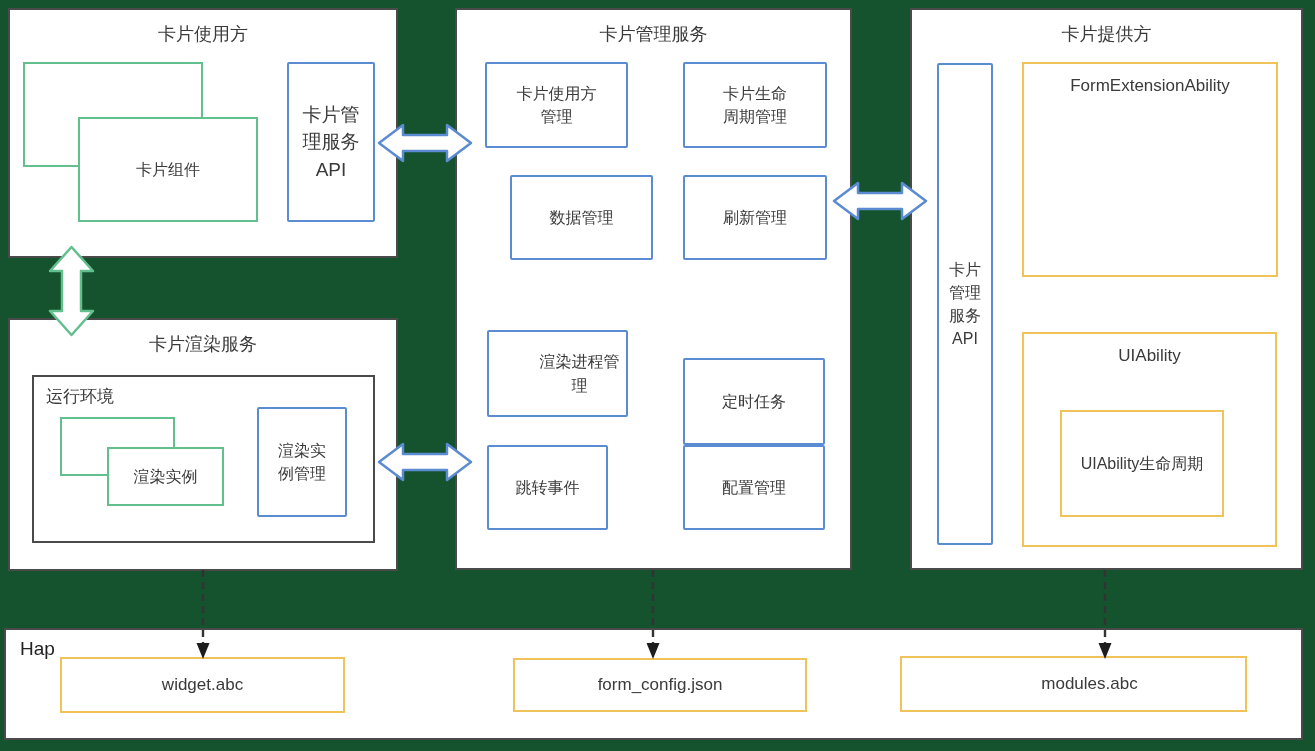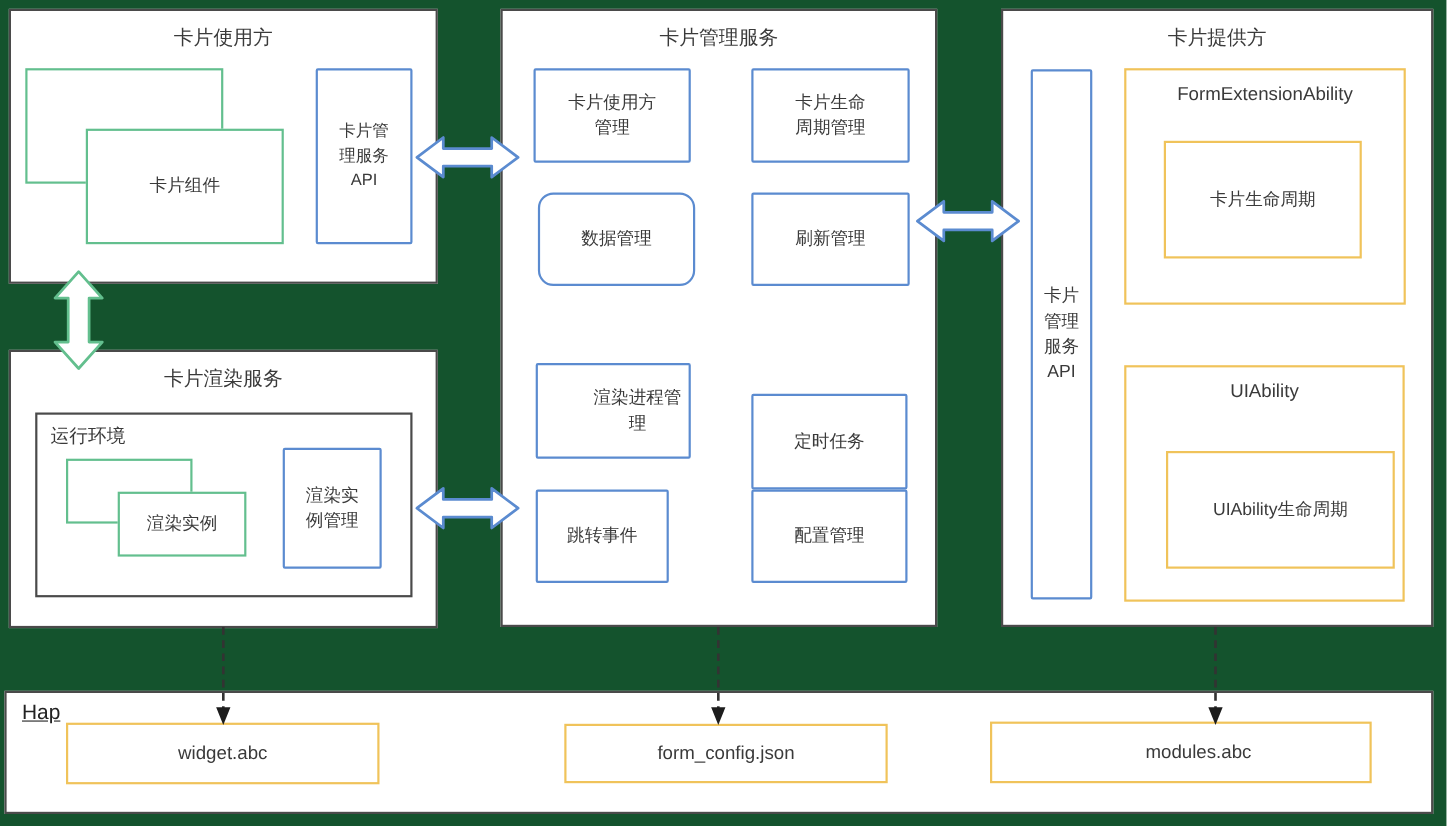--- a/index.html
+++ b/index.html
@@ -7,39 +7,39 @@
     position:relative;width:1315px;height:751px;background:#14532d;overflow:hidden;
     font-family:"Liberation Sans","DejaVu Sans",sans-serif;color:var(--text,#3a3a3a);
   }
   .box{position:absolute;background:#fff;box-sizing:border-box;}
   .dark  {border:2px solid var(--dark,#4a4a4a);}
   .blue  {border:2px solid var(--blue,#5b8bd0);border-radius:2px;}
   .green {border:2px solid var(--green,#63bf8e);}
   .yellow{border:2px solid var(--yellow,#f0c35a);}
   .box-title{position:absolute;top:12px;left:0;right:0;text-align:center;font-size:18px;}
   .corner-label{position:absolute;top:8px;left:12px;font-size:17px;}
-  .hap-label{position:absolute;top:8px;left:14px;font-size:19px;color:#222;text-decoration:underline;}
+  .hap-label{position:absolute;top:8px;left:14px;font-size:19px;color:#222;}
   .center-label{display:flex;align-items:center;justify-content:center;text-align:center;
     white-space:pre-line;font-size:16px;line-height:1.45;}
   .file-label{font-size:17px;}
   .arrow{position:absolute;z-index:5;}
   .connector{position:absolute;z-index:6;}
   svg{display:block;}
 </style>
 </head>
 <body>
 
 <div id="stage">
 
   <div class="box dark" style="left:8px;top:8px;width:390px;height:250px;">
     <div class="box-title">卡片使用方</div>
   </div>
   <div class="box green" style="left:23px;top:62px;width:180px;height:105px;"></div>
   <div class="box green center-label" style="left:78px;top:117px;width:180px;height:105px;">卡片组件</div>
-  <div class="box blue center-label" style="left:287px;top:62px;width:88px;height:160px;font-size:15px;">卡片管
+  <div class="box blue center-label" style="left:287px;top:62px;width:88px;height:160px;font-size:19px;">卡片管
 理服务
 API</div>
 
   <div class="box dark" style="left:8px;top:318px;width:390px;height:253px;">
     <div class="box-title">卡片渲染服务</div>
   </div>
   <div class="box dark" style="left:32px;top:375px;width:343px;height:168px;">
     <div class="corner-label">运行环境</div>
   </div>
   <div class="box green" style="left:60px;top:417px;width:115px;height:59px;"></div>
@@ -47,44 +47,43 @@
   <div class="box blue center-label" style="left:257px;top:407px;width:90px;height:110px;">渲染实
 例管理</div>
 
   <div class="box dark" style="left:455px;top:8px;width:397px;height:562px;">
     <div class="box-title">卡片管理服务</div>
   </div>
   <div class="box blue center-label" style="left:485px;top:62px;width:143px;height:86px;">卡片使用方
 管理</div>
   <div class="box blue center-label" style="left:683px;top:62px;width:144px;height:86px;">卡片生命
 周期管理</div>
-  <div class="box blue center-label" style="left:489px;top:175px;width:143px;height:85px;border-radius:14px;">数据管理</div>
+  <div class="box blue center-label" style="left:510px;top:175px;width:143px;height:85px;">数据管理</div>
   <div class="box blue center-label" style="left:683px;top:175px;width:144px;height:85px;">刷新管理</div>
   <div class="box blue center-label" style="left:487px;top:330px;width:141px;height:87px;padding-left:44px;">渲染进程管理</div>
   <div class="box blue center-label" style="left:683px;top:330px;width:142px;height:87px;margin-top:28px;">定时任务</div>
   <div class="box blue center-label" style="left:487px;top:445px;width:121px;height:85px;">跳转事件</div>
   <div class="box blue center-label" style="left:683px;top:445px;width:142px;height:85px;">配置管理</div>
 
   <div class="box dark" style="left:910px;top:8px;width:393px;height:562px;">
     <div class="box-title">卡片提供方</div>
   </div>
   <div class="box blue center-label" style="left:937px;top:63px;width:56px;height:482px;">卡片
 管理
 服务
 API</div>
 
   <div class="box yellow" style="left:1022px;top:62px;width:256px;height:215px;">
     <div class="box-title" style="font-size:17px;">FormExtensionAbility</div>
   </div>
-  <div class="box yellow center-label" style="left:1058px;top:128px;width:180px;height:107px;">卡片生命周期</div>
 
   <div class="box yellow" style="left:1022px;top:332px;width:255px;height:215px;">
     <div class="box-title" style="font-size:17px;">UIAbility</div>
   </div>
-  <div class="box yellow center-label" style="left:1060px;top:410px;width:208px;height:107px;">UIAbility生命周期</div>
+  <div class="box yellow center-label" style="left:1060px;top:410px;width:164px;height:107px;">UIAbility生命周期</div>
 
   <div class="box dark" style="left:4px;top:628px;width:1299px;height:112px;">
     <div class="hap-label">Hap</div>
   </div>
   <div class="box yellow center-label file-label" style="left:60px;top:657px;width:285px;height:56px;">widget.abc</div>
   <div class="box yellow center-label file-label" style="left:513px;top:658px;width:294px;height:54px;">form_config.json</div>
   <div class="box yellow center-label file-label" style="left:900px;top:656px;width:347px;height:56px;padding-left:32px;">modules.abc</div>
 
   <div class="arrow" style="left:377px;top:121px;">
     <svg width="96" height="44" viewBox="0 0 96 44">

